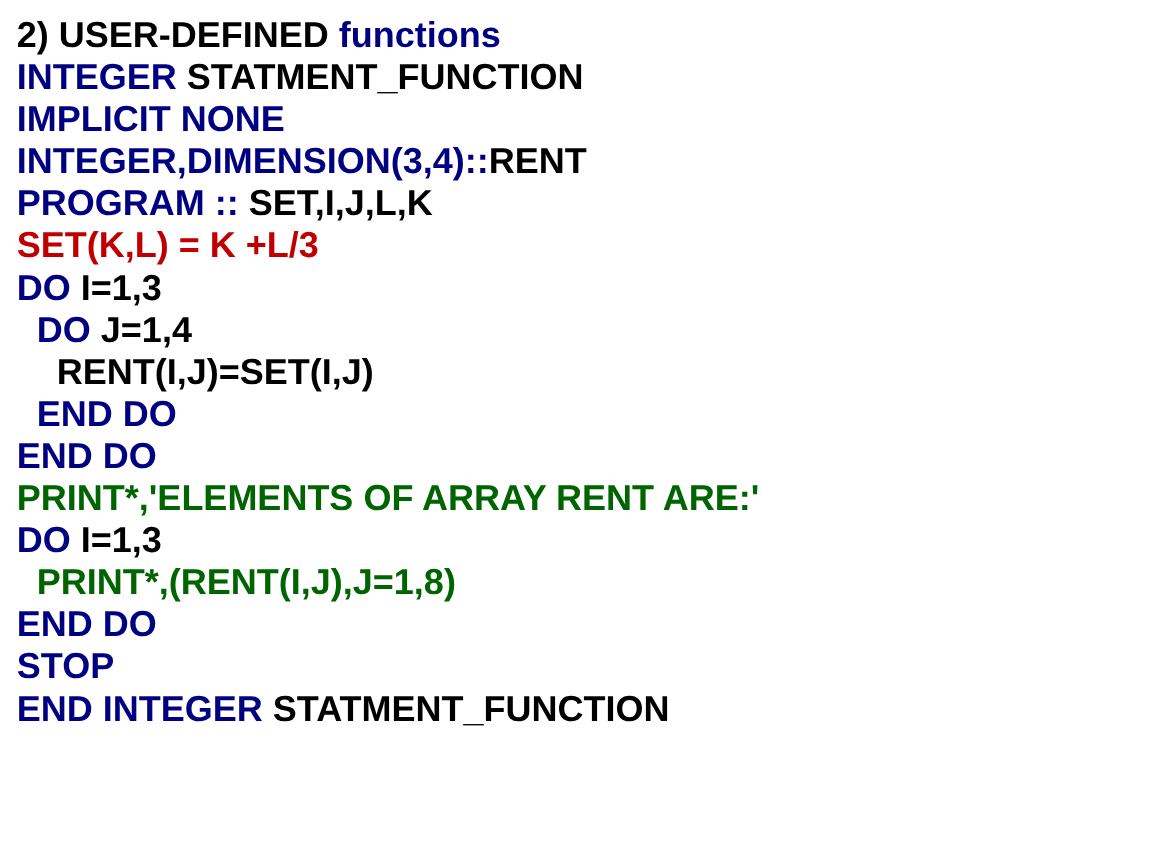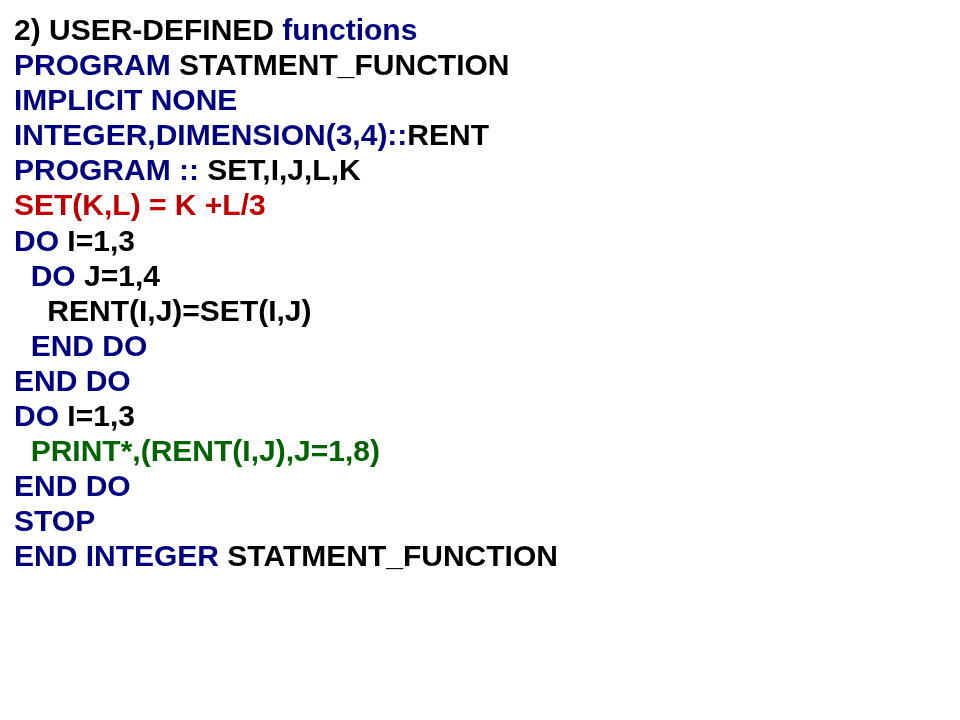--- a/index.html
+++ b/index.html
@@ -21,28 +21,29 @@
   .navy   { color: #000080; text-align: center; }
   .red    { color: #c00000; }
   .green  { color: #006400; }
   .underline { text-decoration: underline; }
 </style>
 </head>
 <body>
 
 <div id="code-block">
     <div class="line"><span class="black">2) USER-DEFINED </span><span class="navy">functions</span></div>
-    <div class="line"><span class="navy">PROGRAM </span><span class="black">STATMENT_FUNCTION</span></div>
+    <div class="line"><span class="navy">INTEGER </span><span class="black">STATMENT_FUNCTION</span></div>
     <div class="line"><span class="navy">IMPLICIT NONE</span></div>
     <div class="line"><span class="navy">INTEGER,DIMENSION(3,4)::</span><span class="black">RENT</span></div>
     <div class="line"><span class="navy">PROGRAM :: </span><span class="black">SET,I,J,L,K</span></div>
     <div class="line"><span class="red">SET(K,L) = K +L/3</span></div>
     <div class="line"><span class="navy">DO </span><span class="black">I=1,3</span></div>
     <div class="line"><span class="black">  </span><span class="navy">DO </span><span class="black">J=1,4</span></div>
     <div class="line"><span class="black">    RENT(I,J)=SET(I,J)</span></div>
     <div class="line"><span class="black">  </span><span class="navy">END DO</span></div>
     <div class="line"><span class="navy">END DO</span></div>
+    <div class="line"><span class="green">PRINT*,'ELEMENTS OF ARRAY RENT ARE:'</span></div>
     <div class="line"><span class="navy">DO </span><span class="black">I=1,3</span></div>
     <div class="line"><span class="green">  PRINT*,(RENT(I,J),J=1,8)</span></div>
     <div class="line"><span class="navy">END DO</span></div>
     <div class="line"><span class="navy">STOP</span></div>
     <div class="line"><span class="navy">END INTEGER </span><span class="black">STATMENT_FUNCTION</span></div>
   </div>
 
 </body></html>

